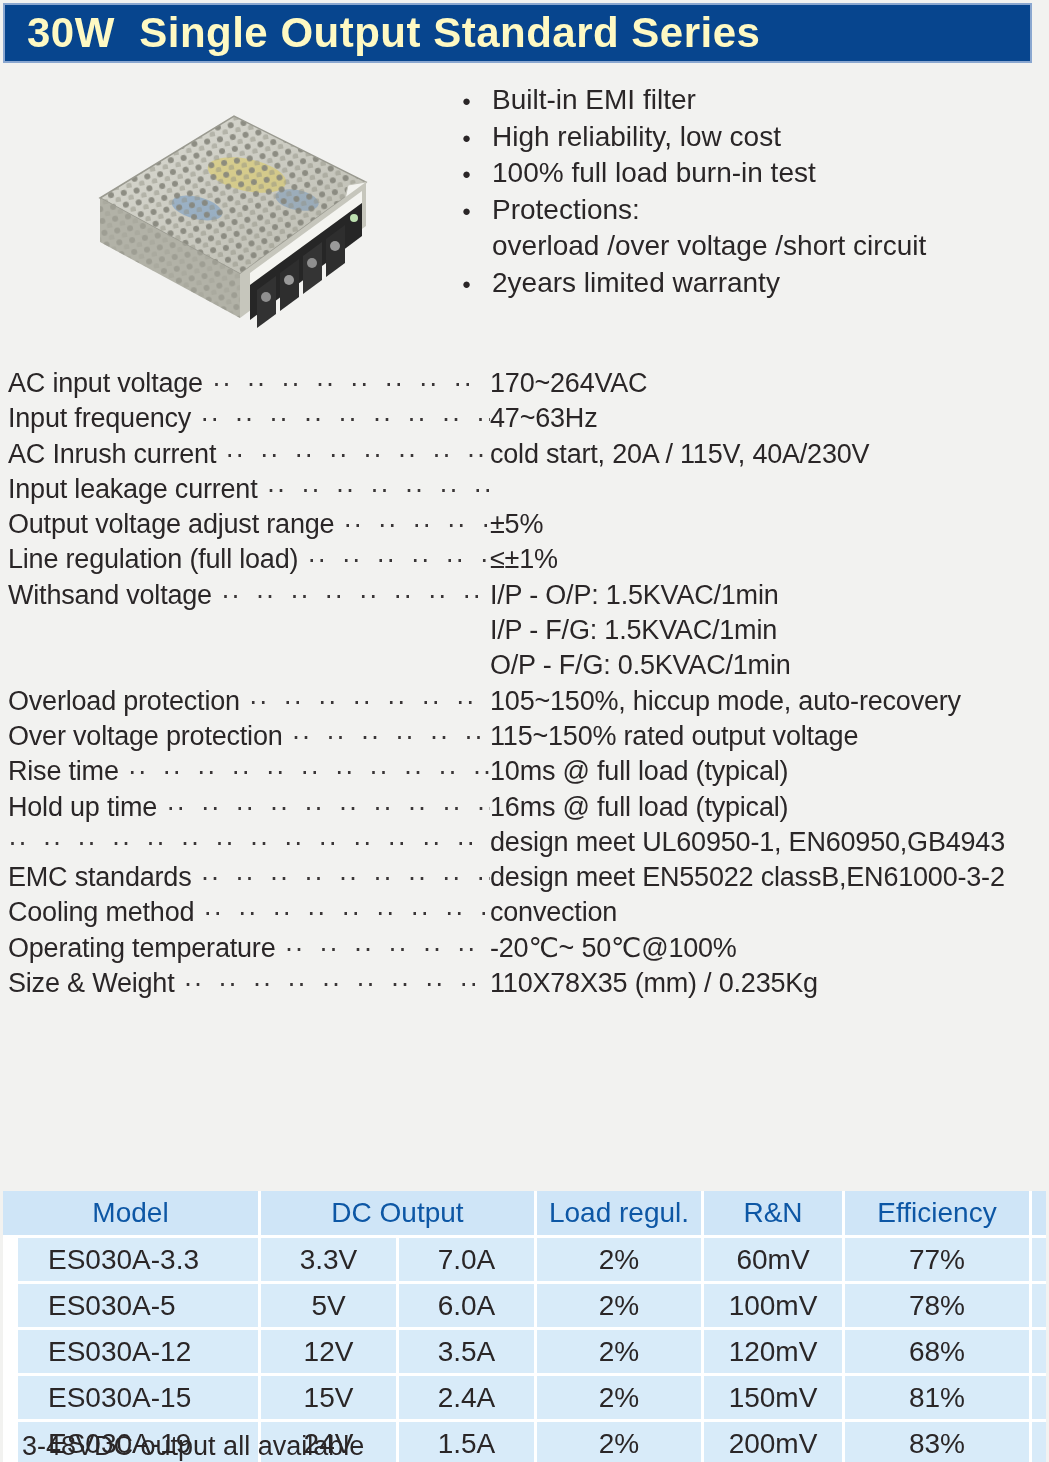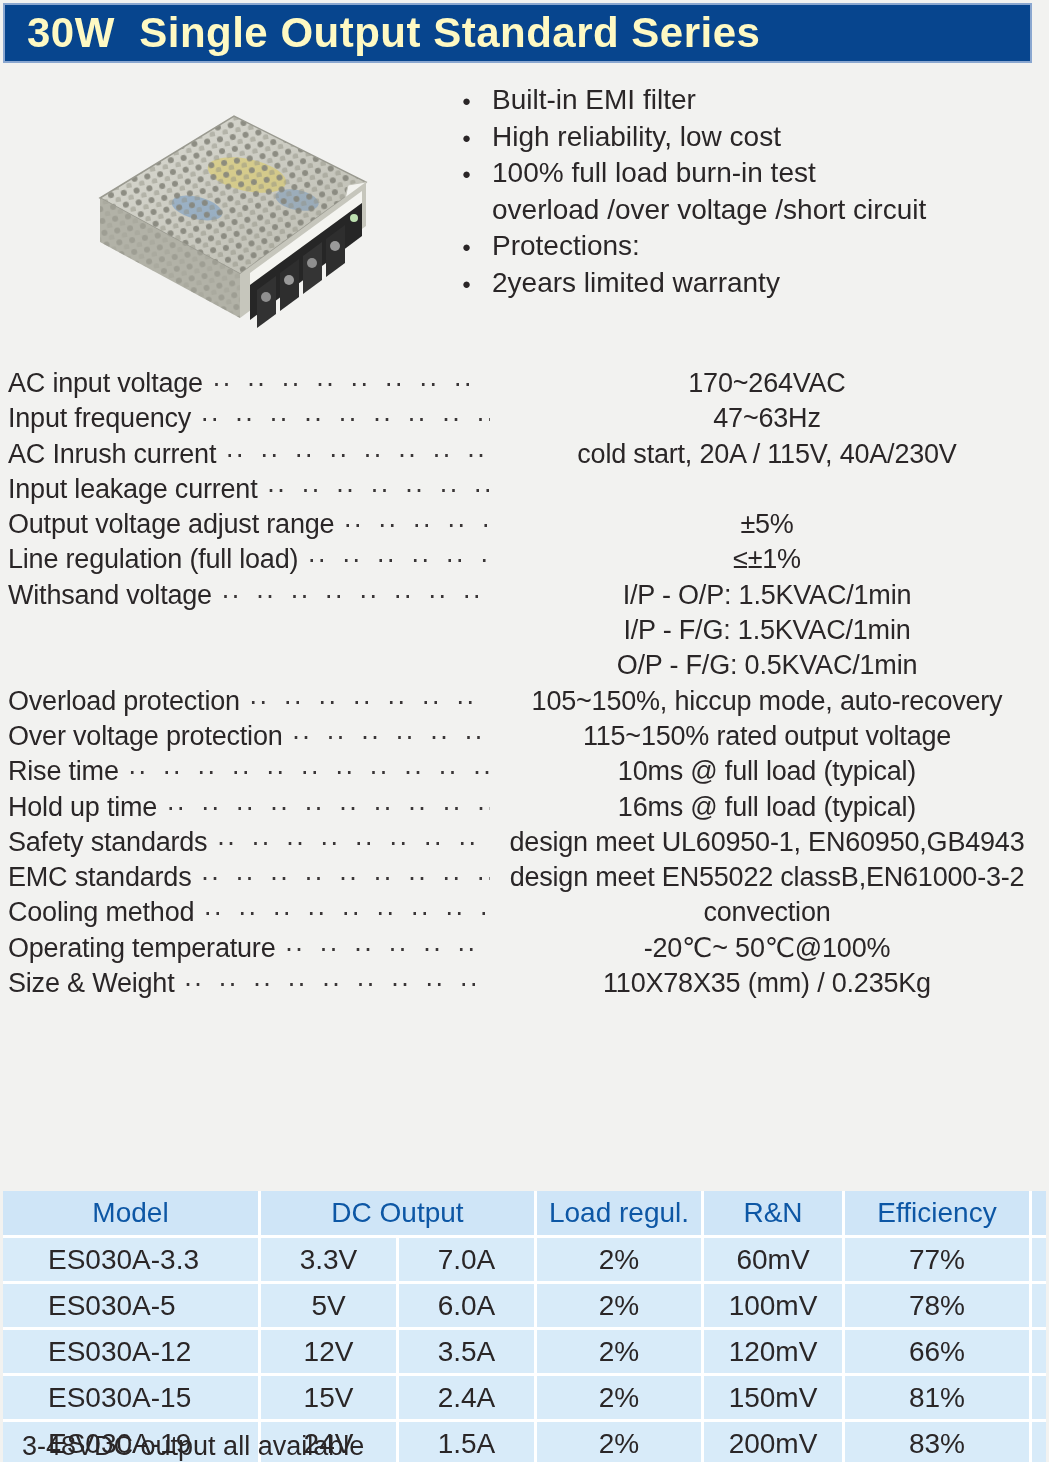--- a/index.html
+++ b/index.html
@@ -29,36 +29,36 @@
   .features{position:absolute;left:462px;top:82px;width:580px;list-style:none;
     font-size:28px;line-height:35.5px;}
   .features li{white-space:nowrap;}
   .dot{display:inline-block;width:30px;}
   .dot::before{content:"●";font-size:15px;vertical-align:3px;}
   .dot.hidden::before{visibility:hidden;}
 
   
   .specs{position:absolute;left:8px;top:366px;width:1036px;
     font-size:27px;line-height:35.3px;letter-spacing:-.2px;}
-  .spec{display:flex;align-items:flex-start;text-align:center;}
+  .spec{display:flex;align-items:flex-start;}
   .lead{flex:0 0 482px;display:flex;overflow:hidden;}
   .lbl{white-space:nowrap;padding-right:9px;}
   .dots{flex:1;overflow:hidden;white-space:nowrap;color:#3a3637;}
   .dots::after{content:"·· ·· ·· ·· ·· ·· ·· ·· ·· ·· ·· ·· ·· ·· ·· ·· ·· ·· ·· ·· ·· ··";
     letter-spacing:1px;word-spacing:6px;}
   .val{flex:1;white-space:nowrap;}
   .val div{white-space:nowrap;}
 
   
   .spec-table{position:absolute;left:3px;top:1191px;width:1043px;background:#fff;
     display:grid;grid-template-columns:255px 135px 135px 164px 138px 184px 1fr;
     grid-template-rows:44px repeat(6,43px);gap:3px;font-size:28px;}
   .cell{background:var(--tbl-row-bg);display:flex;align-items:center;justify-content:center;}
   .cell.head{background:var(--tbl-head-bg);color:var(--tbl-head-ink);}
-  .cell.model{justify-content:flex-start;padding-left:45px;}
+  .cell.model{justify-content:flex-start;padding-left:30px;margin-left:15px;}
   .cell.span2{grid-column:span 2;}
 
   .footnote{position:absolute;left:22px;top:1431px;font-size:27px;}
 </style>
 </head>
 <body>
 
 <div class="page">
 
   <header class="titlebar">
@@ -105,22 +105,22 @@
         <circle cx="273" cy="156" r="5" fill="#9a9a9a"></circle>
         <circle cx="292" cy="128" r="4" fill="#bde0b0"></circle>
       </g>
     </svg>
   </div>
 
   <ul class="features">
     <li><span class="dot"></span><span>Built-in EMI filter</span></li>
     <li><span class="dot"></span><span>High reliability, low cost</span></li>
     <li><span class="dot"></span><span>100% full load burn-in test</span></li>
+    <li><span class="dot"></span><span>Protections:</span></li>
     <li><span class="dot hidden"></span><span>overload /over voltage /short circuit</span></li>
-    <li><span class="dot"></span><span>Protections:</span></li>
     <li><span class="dot"></span><span>2years limited warranty</span></li>
   </ul>
 
   <div class="specs">
     <div class="spec">
         <div class="lead">
           <span class="lbl">AC input voltage</span>
           <span class="dots"></span>
         </div>
         <div class="val">170~264VAC</div>
@@ -193,21 +193,20 @@
       </div>
     <div class="spec">
         <div class="lead">
           <span class="lbl">Hold up time</span>
           <span class="dots"></span>
         </div>
         <div class="val">16ms @ full load (typical)</div>
       </div>
     <div class="spec">
         <div class="lead">
-          <span class="lbl">Safety standards</span>
           <span class="dots"></span>
         </div>
         <div class="val">design meet UL60950-1, EN60950,GB4943</div>
       </div>
     <div class="spec">
         <div class="lead">
           <span class="lbl">EMC standards</span>
           <span class="dots"></span>
         </div>
         <div class="val">design meet EN55022 classB,EN61000-3-2</div>
@@ -257,21 +256,21 @@
     <div class="cell">2%</div>
     <div class="cell">100mV</div>
     <div class="cell">78%</div>
     <div class="cell"></div>
 
     <div class="cell model">ES030A-12</div>
     <div class="cell">12V</div>
     <div class="cell">3.5A</div>
     <div class="cell">2%</div>
     <div class="cell">120mV</div>
-    <div class="cell">66%</div>
+    <div class="cell">68%</div>
     <div class="cell"></div>
 
     <div class="cell model">ES030A-15</div>
     <div class="cell">15V</div>
     <div class="cell">2.4A</div>
     <div class="cell">2%</div>
     <div class="cell">150mV</div>
     <div class="cell">81%</div>
     <div class="cell"></div>
 

